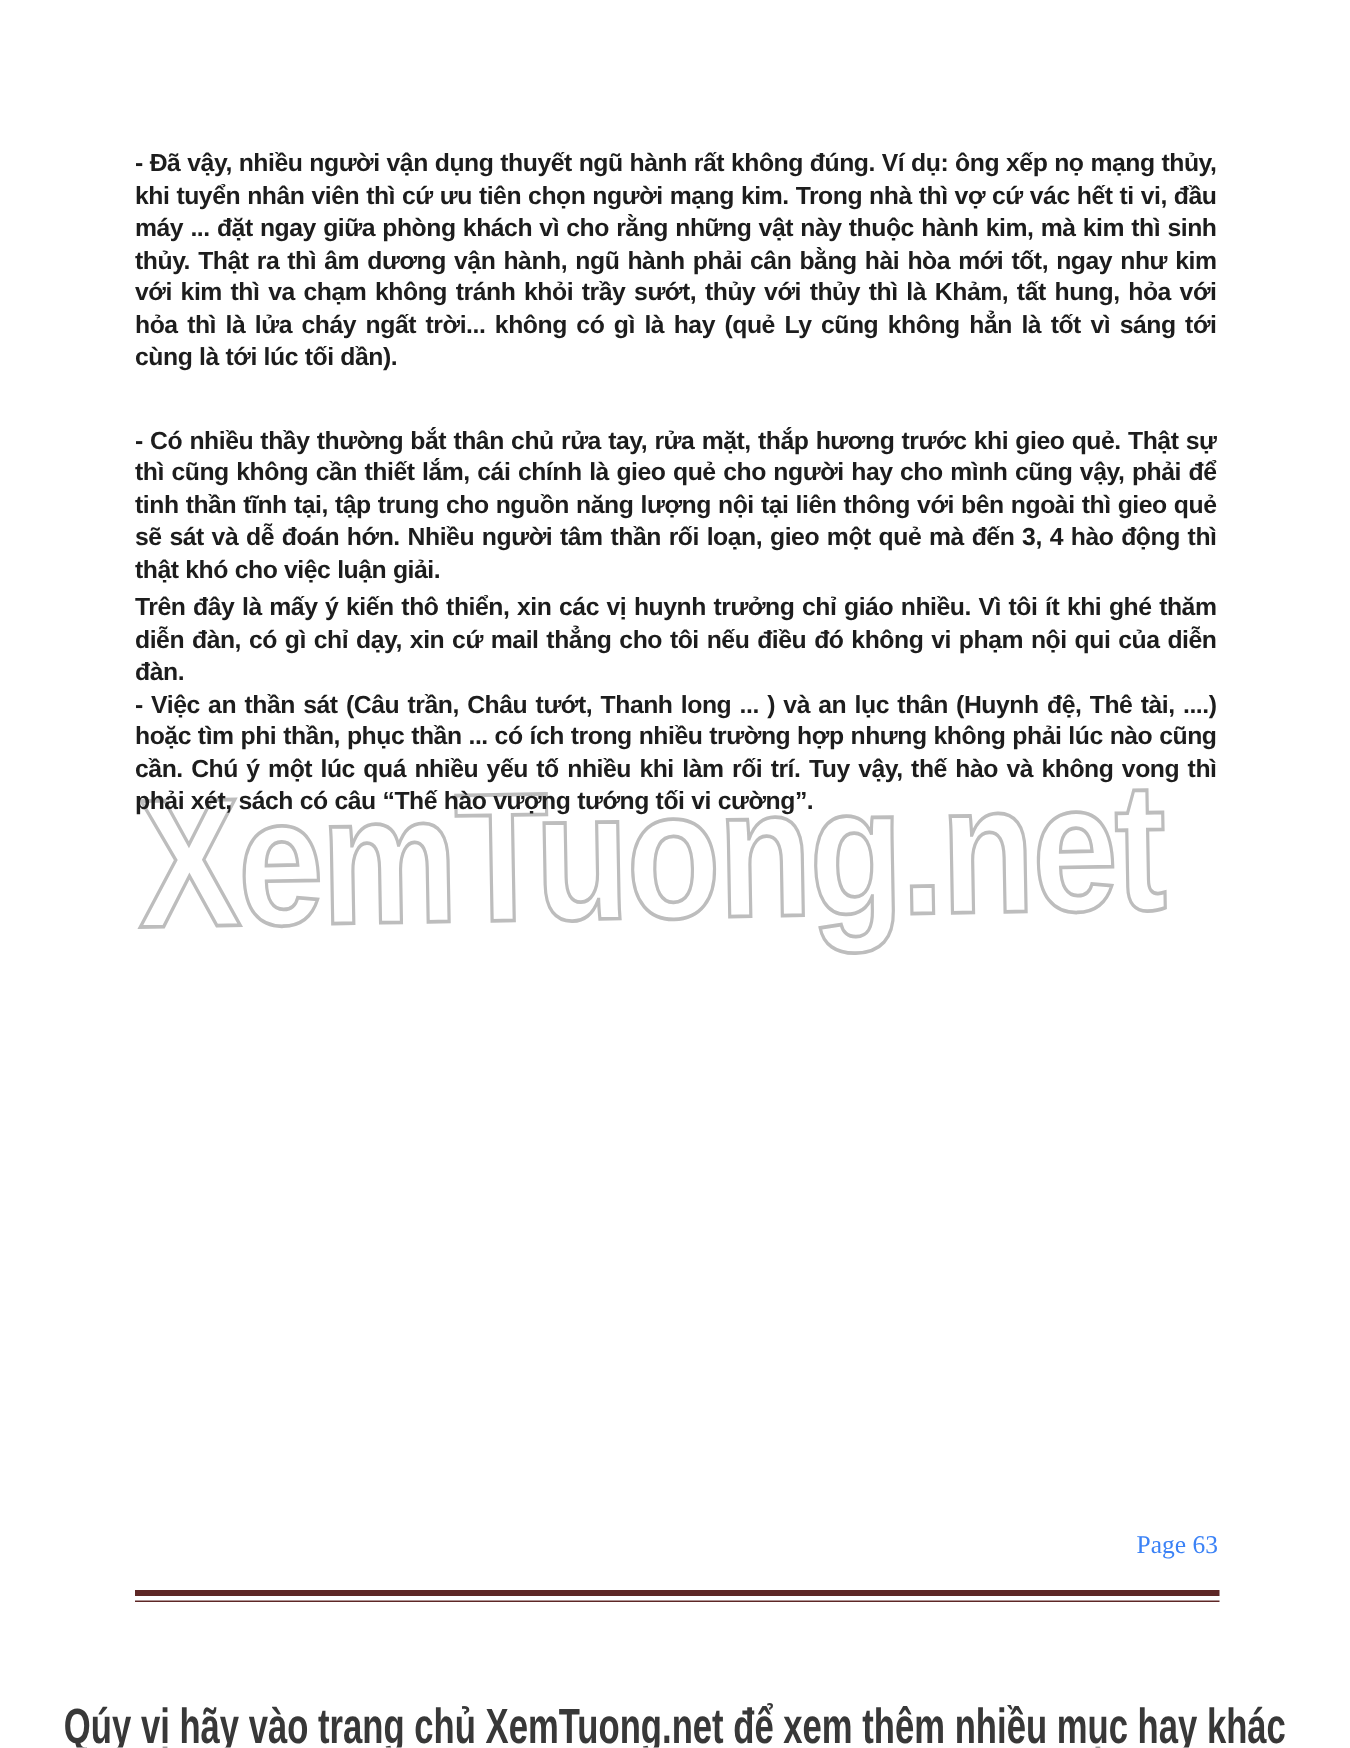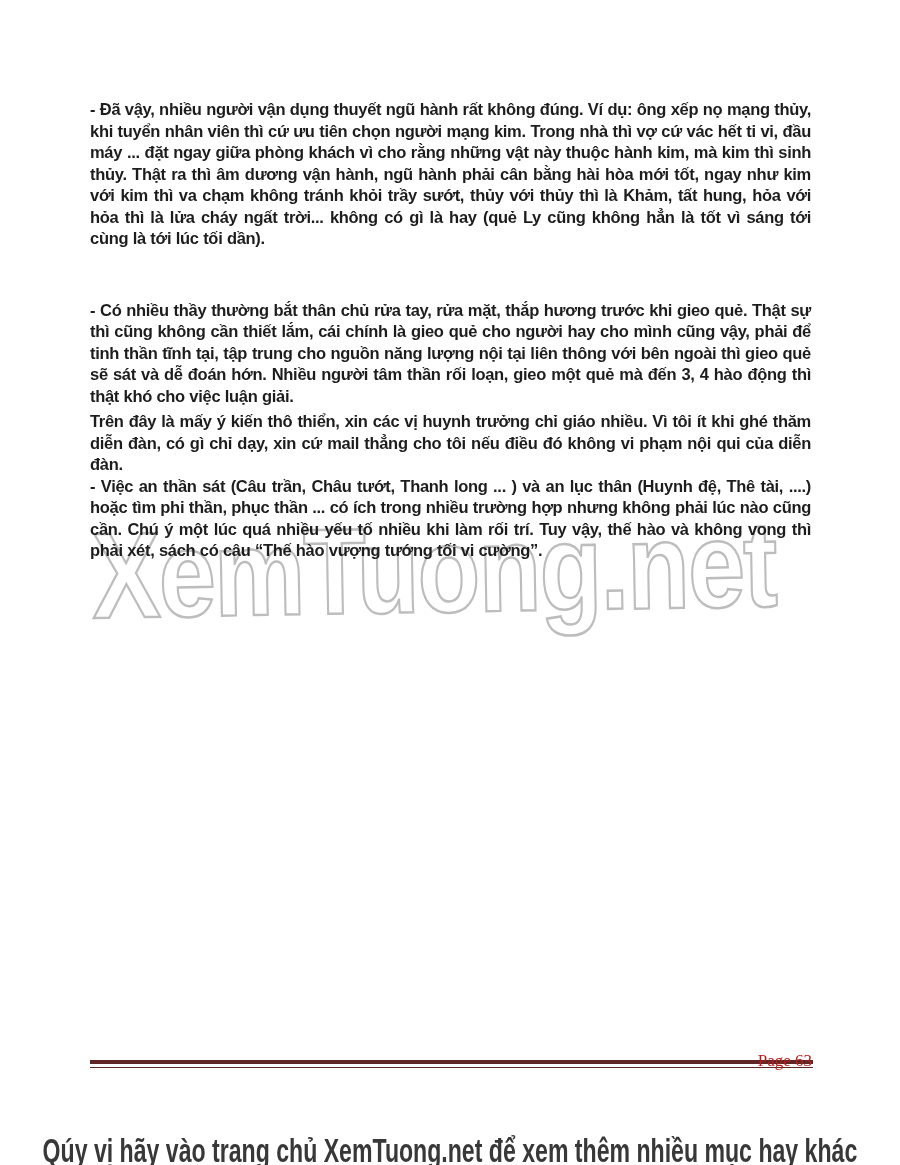--- a/index.html
+++ b/index.html
@@ -43,43 +43,43 @@
   .para {
     font-size: 16.5px;
     line-height: 21.5px;
     font-weight: 600;
     letter-spacing: -0.3px;
     word-spacing: 0.2px;
     color: #1d1d1d;
     text-align: justify;
     margin: 0;
   }
-  .para.p1 { margin-bottom: 50px; }
+  .para.p1 { margin-bottom: 34px; }
   .para.p2 { margin-bottom: 0; }
   .para.p3 { margin-bottom: 4px; }
   .para.p4 { margin-bottom: 18px; }
   
   .footer-rule {
     position: absolute;
     left: 90px;
     top: 1060px;
     width: 723px;
     height: 3px;
     border-top: 4px solid #5e2726;
     border-bottom: 1.5px solid #5e2726;
     background: transparent;
     z-index: 1;
   }
   .page-number {
     position: absolute;
     right: 88px;
-    top: 1051px;
+    top: 1020px;
     font-family: "Liberation Serif", serif;
     font-size: 17px;
-    color: #b91c1c;
+    color: #3b82f6;
     z-index: 1;
   }
   .banner {
     position: absolute;
     left: 0;
     top: 1130px;
     width: 900px;
     display: flex;
     justify-content: center;
     z-index: 1;

